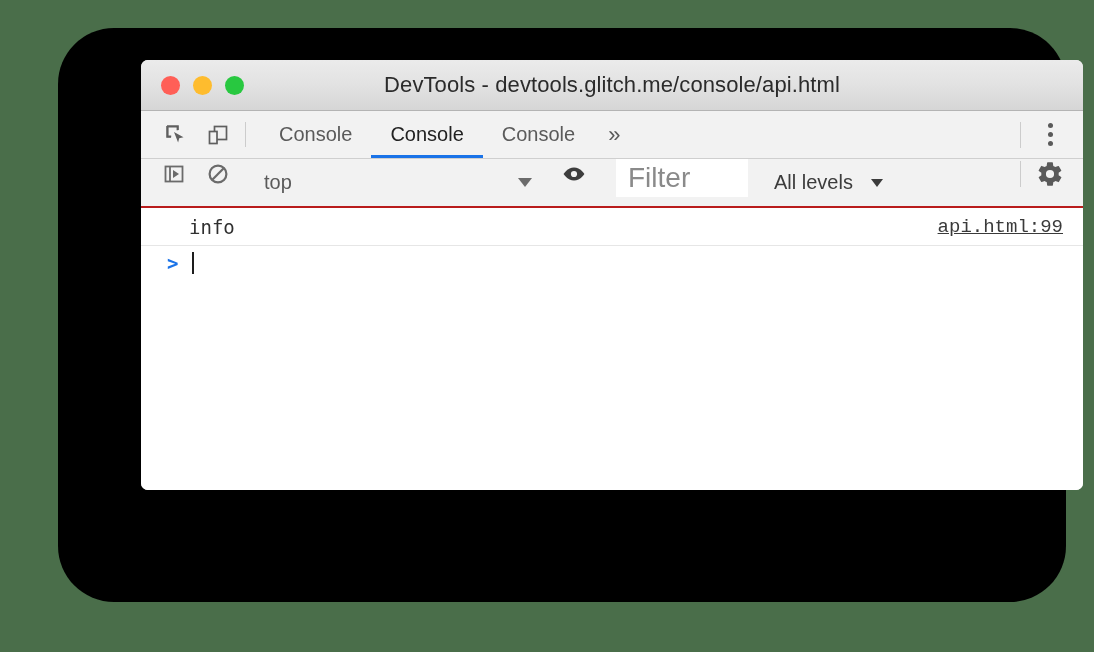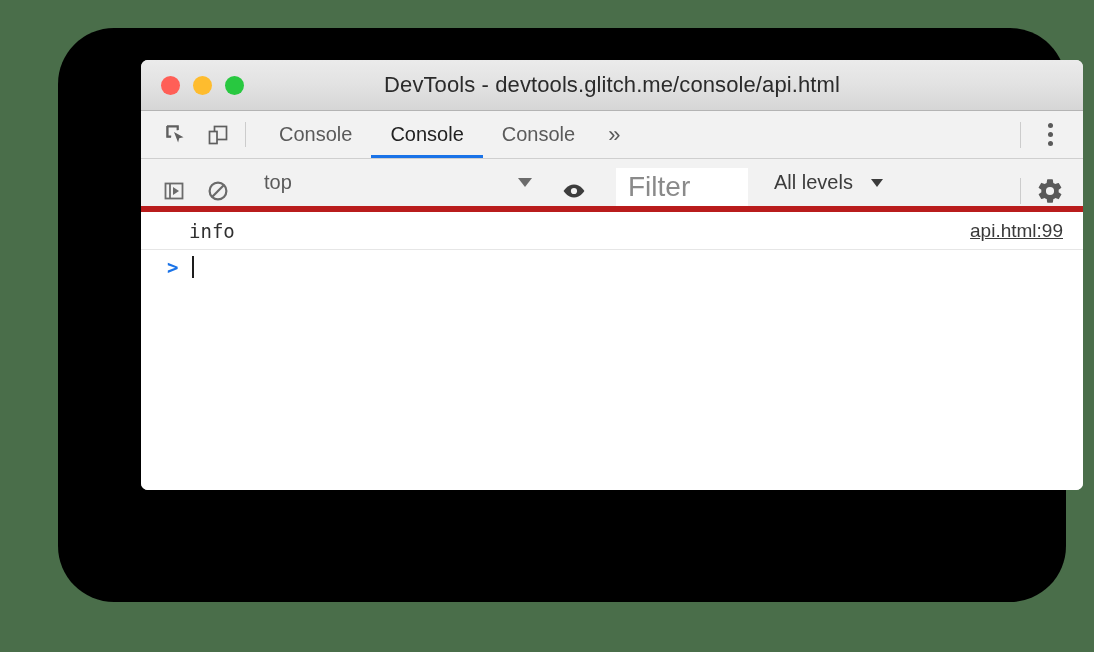--- a/index.html
+++ b/index.html
@@ -153,23 +153,23 @@
     width: 5px;
     height: 5px;
     border-radius: 50%;
     background: #5a5a5a;
   }
 
   
   #filterbar {
     height: 47px;
     background: #f2f2f2;
-    border-bottom: 6px solid #b91c1c;
-    display: flex;
-    align-items: flex-end;
+    border-bottom: 2px solid #b91c1c;
+    display: flex;
+    align-items: flex-start;
     flex: none;
   }
   .fb-left {
     display: flex;
     align-items: center;
     gap: 14px;
     padding-left: 18px;
     padding-right: 14px;
   }
   .fb-icon {
@@ -253,21 +253,21 @@
     box-sizing: border-box;
     text-align: center;
   }
   #msg-text {
     font-family: "DejaVu Sans Mono", "Liberation Mono", monospace;
     font-size: 19px;
     color: #303030;
   }
   #msg-source {
     margin-left: auto;
-    font-family: Liberation Sans, sans-serif;
+    font-family: Liberation Mono, monospace;
     font-size: 19px;
     color: #3a3a3a;
     text-decoration: underline;
   }
   #prompt-row {
     height: 34px;
     display: flex;
     align-items: center;
     padding-left: 26px;
   }

